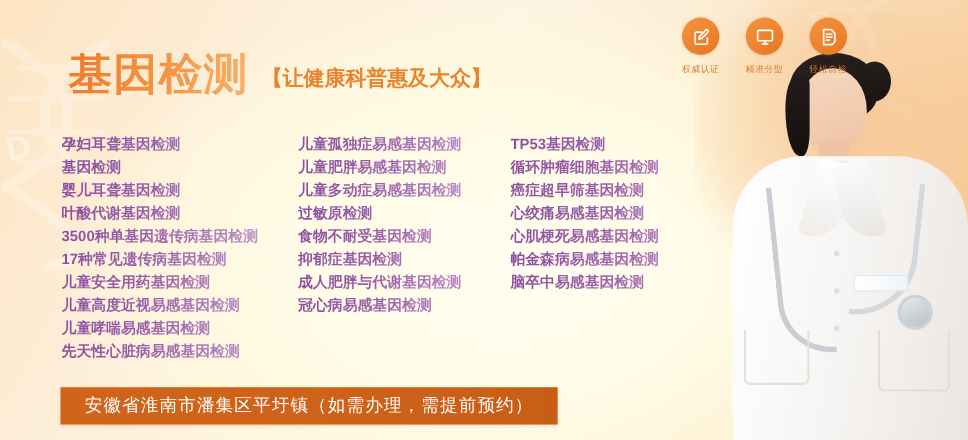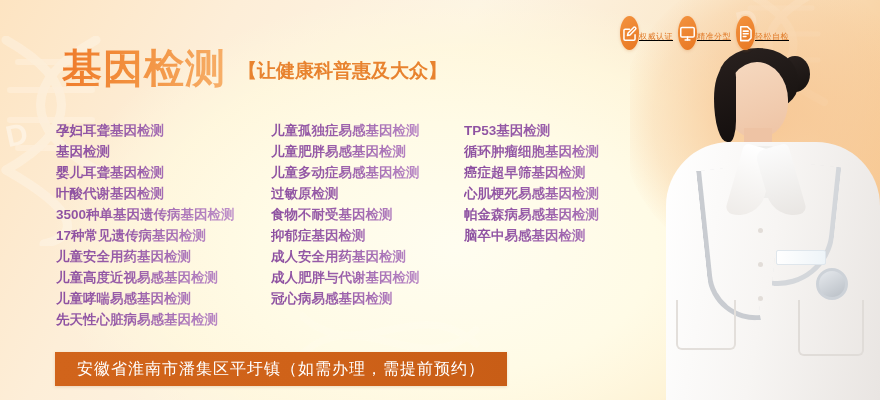--- a/index.html
+++ b/index.html
@@ -41,21 +41,21 @@
     white-space:nowrap;
   }
   .sub-title{
     margin-left:12px;margin-bottom:4px;
     font-size:19px;font-weight:700;color:#e8832f;letter-spacing:0px;
     white-space:nowrap;
   }
 
   
   .badges{position:absolute;left:620px;top:16px;display:flex;gap:24px;}
-  .badge{width:34px;display:flex;align-items:center;text-decoration:underline;}
+  .badge{width:34px;display:flex;flex-direction:column;align-items:center;}
   .badge-circle{
     width:34px;height:34px;border-radius:50%;
     background:linear-gradient(145deg,#f3933f 0%,#e87722 100%);
     display:flex;align-items:center;justify-content:center;
     box-shadow:0 1px 3px rgba(200,110,40,.25);
   }
   .badge-circle svg{display:block;}
   .badge-label{
     margin-top:7px;font-size:8px;color:#e07a28;white-space:nowrap;letter-spacing:.5px;
   }
@@ -285,29 +285,29 @@
       <div class="item">先天性心脏病易感基因检测</div>
     </div>
 
     <div class="col col-1">
       <div class="item">儿童孤独症易感基因检测</div>
       <div class="item">儿童肥胖易感基因检测</div>
       <div class="item">儿童多动症易感基因检测</div>
       <div class="item">过敏原检测</div>
       <div class="item">食物不耐受基因检测</div>
       <div class="item">抑郁症基因检测</div>
-      <div class="item">成人安全用药基因检测</div>
       <div class="item">成人肥胖与代谢基因检测</div>
       <div class="item">冠心病易感基因检测</div>
     </div>
 
     <div class="col col-2">
       <div class="item">TP53基因检测</div>
       <div class="item">循环肿瘤细胞基因检测</div>
       <div class="item">癌症超早筛基因检测</div>
+      <div class="item">心绞痛易感基因检测</div>
       <div class="item">心肌梗死易感基因检测</div>
       <div class="item">帕金森病易感基因检测</div>
       <div class="item">脑卒中易感基因检测</div>
     </div>
 
   </div>
 
   <div class="banner">安徽省淮南市潘集区平圩镇（如需办理，需提前预约）</div>
 
 </div>

